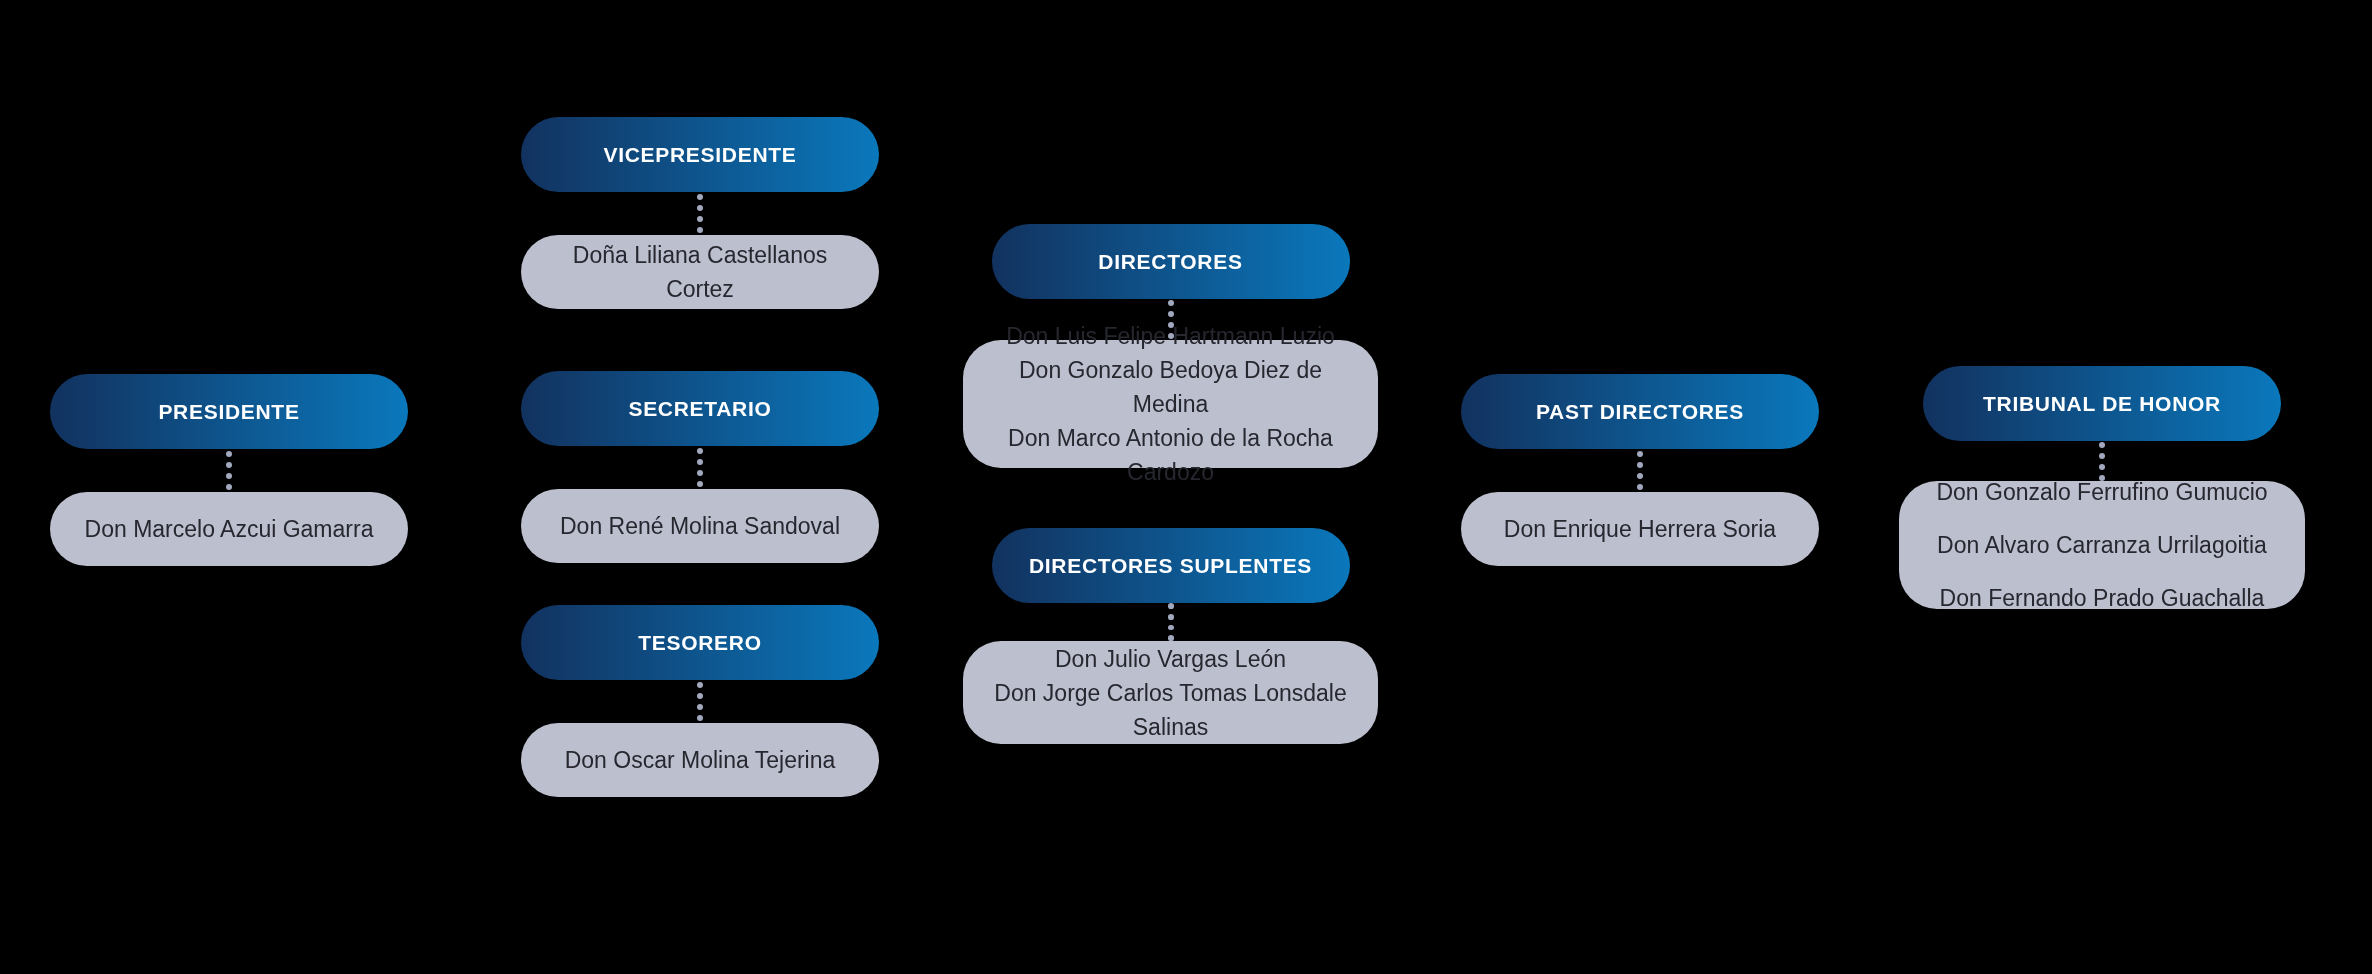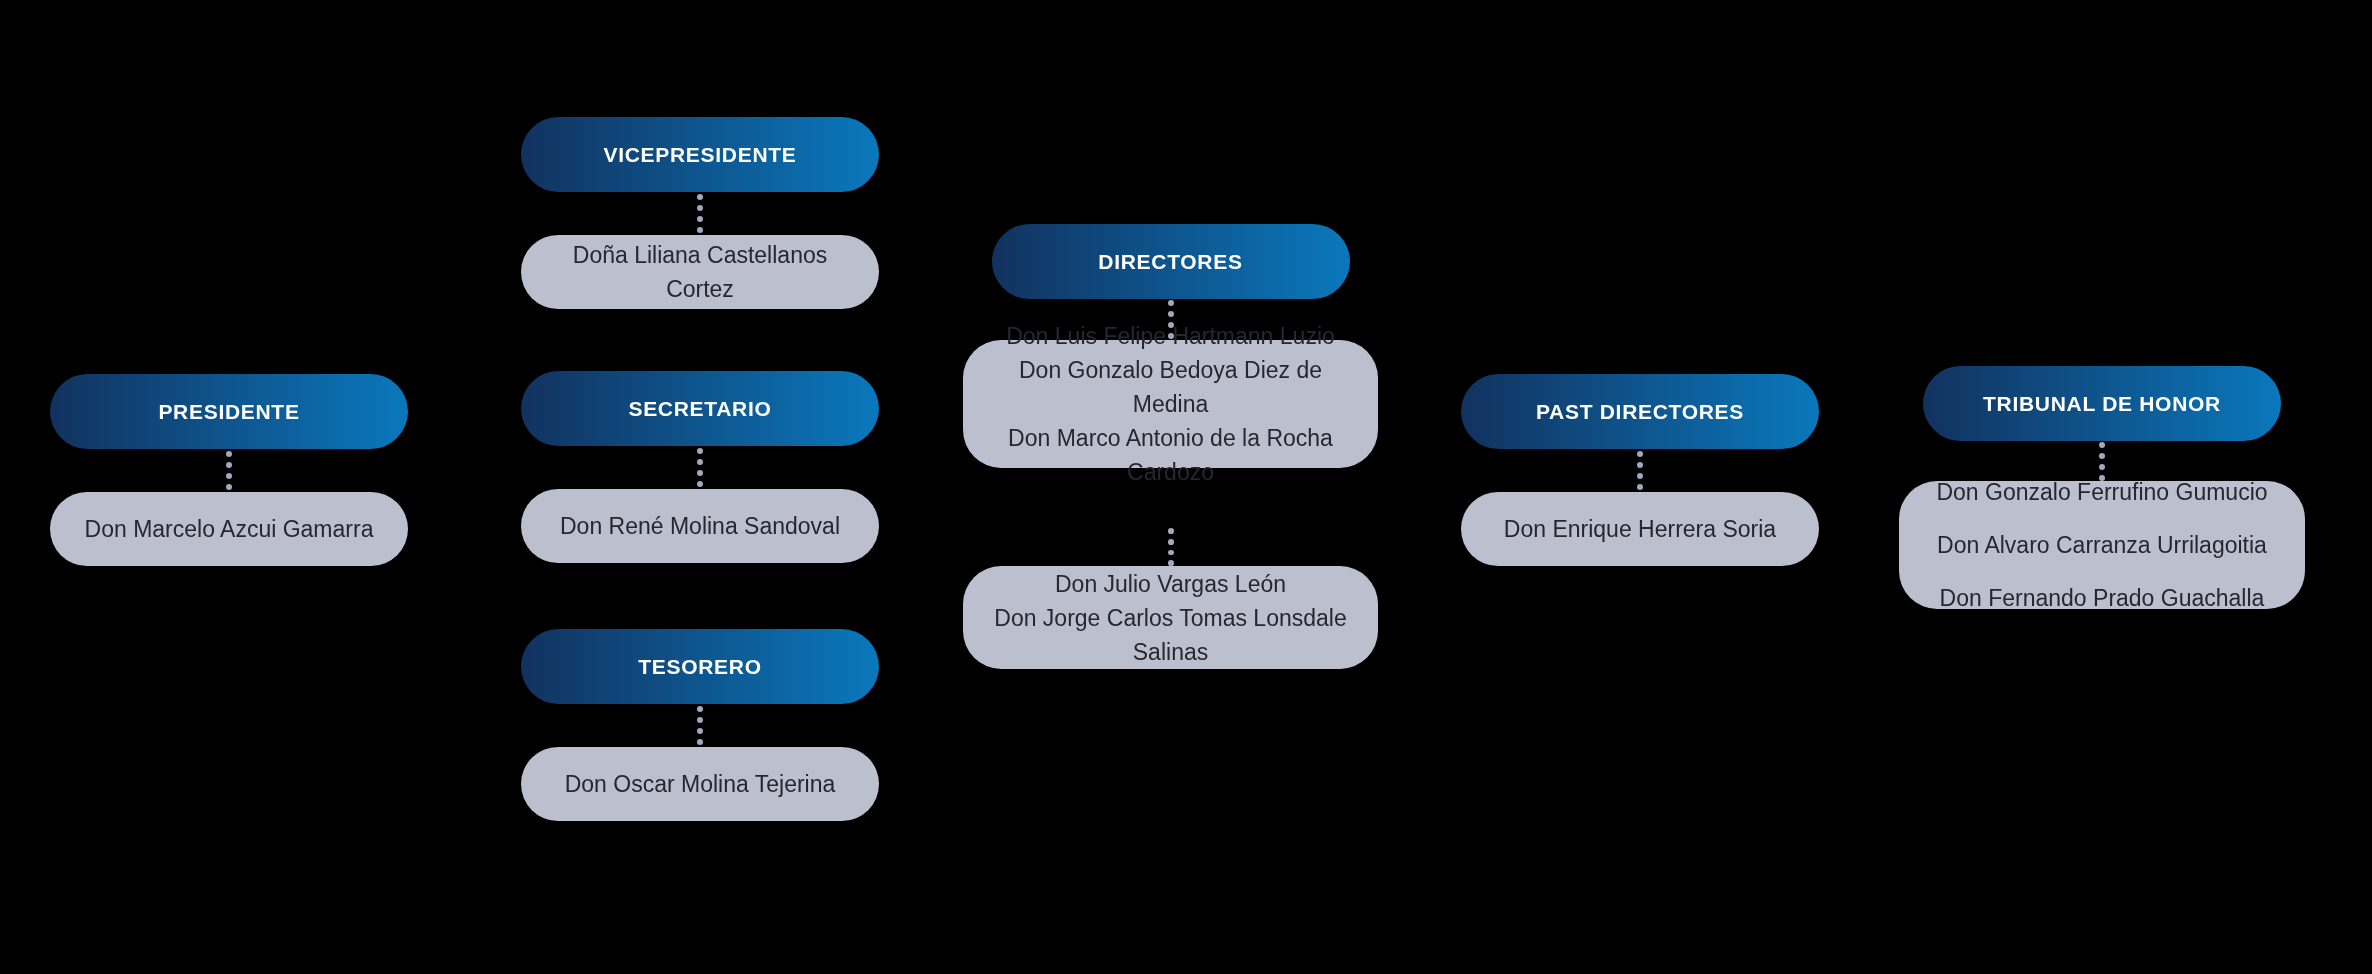--- a/index.html
+++ b/index.html
@@ -70,21 +70,21 @@
   .dot {
     width: 6px;
     height: 6px;
     border-radius: 50%;
     background: var(--dot-color, #a2a8be);
   }
   
   #node-presidente          { left: 50px;   top: 374px; width: 358px; }
   #node-vicepresidente      { left: 521px;  top: 117px; width: 358px; }
   #node-secretario          { left: 521px;  top: 371px; width: 358px; }
-  #node-tesorero            { left: 521px;  top: 629px; width: 358px; }
+  #node-tesorero            { left: 521px;  top: 605px; width: 358px; }
   #node-directores          { left: 963px;  top: 224px; width: 415px; }
   #node-directores-suplentes{ left: 963px;  top: 528px; width: 415px; }
   #node-past-presidente     { left: 1461px; top: 374px; width: 358px; }
   #node-tribunal-de-honor   { left: 1899px; top: 366px; width: 406px; }
 </style>
 </head>
 <body>
 
 <div class="chart">
 
@@ -159,20 +159,23 @@
       <span class="dot"></span>
     </div>
     <div class="pill members-pill w-wide h3">
       <span>Don Luis Felipe Hartmann Luzio</span>
       <span>Don Gonzalo Bedoya Diez de Medina</span>
       <span>Don Marco Antonio de la Rocha Cardozo</span>
     </div>
   </div>
 
   <div class="node" id="node-directores-suplentes">
+    <div class="pill header-pill">
+      <span>DIRECTORES SUPLENTES</span>
+    </div>
     <div class="dots gap38">
       <span class="dot"></span>
       <span class="dot"></span>
       <span class="dot"></span>
       <span class="dot"></span>
     </div>
     <div class="pill members-pill w-wide h2">
       <span>Don Julio Vargas León</span>
       <span>Don Jorge Carlos Tomas Lonsdale Salinas</span>
     </div>

